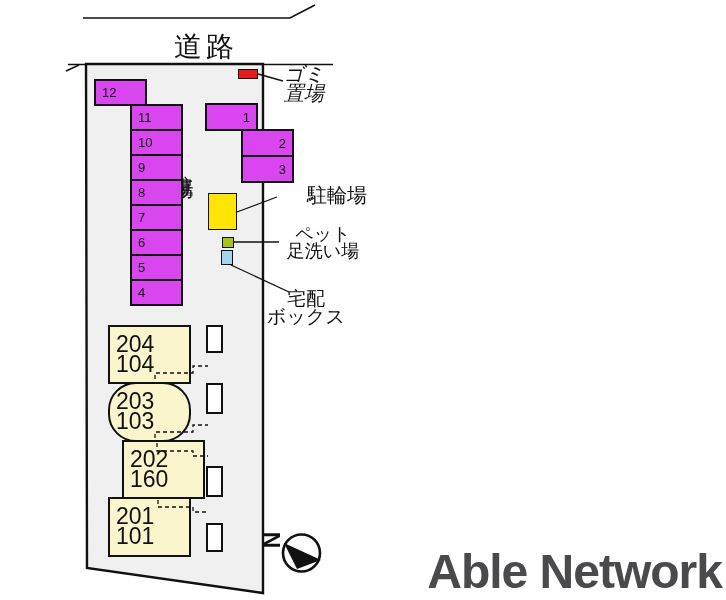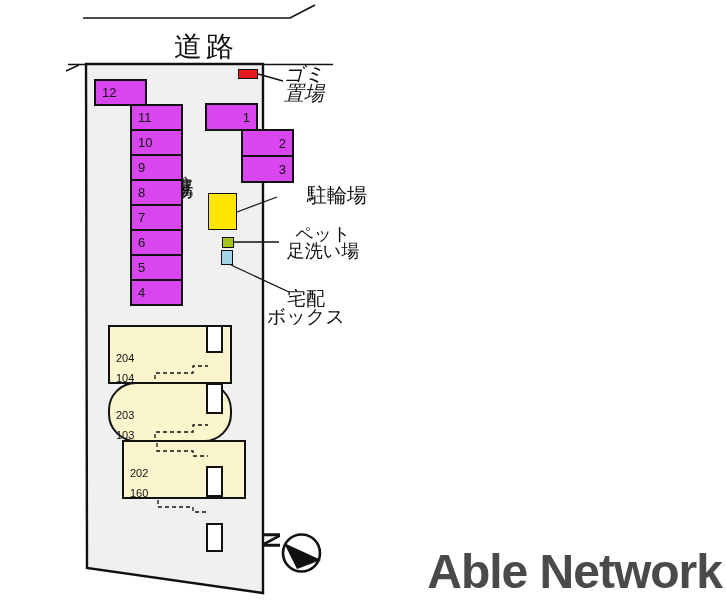--- a/index.html
+++ b/index.html
@@ -29,22 +29,22 @@
   .m-bicycle{left:208px; top:193px; width:29px; height:37px; background:var(--bicycle-yellow);}
   .m-pet{left:222px; top:237px; width:12px; height:11px; background:var(--pet-green);}
   .m-delivery{left:221px; top:250px; width:12px; height:15px; background:var(--delivery-blue);}
 
   .callout{position:absolute; text-align:center; line-height:19px; font-size:20px; white-space:nowrap;}
   .c-garbage{left:276px; top:65px; width:56px;font-style:italic;}
   .c-bicycle{left:279px; top:186px; font-size:20px;margin-left:28px;}
   .c-pet{left:283px; top:226px; width:80px; font-size:18px; line-height:17px;}
   .c-delivery{left:265px; top:290px; width:82px; font-size:19px; line-height:18px;}
 
-  .unit{position:absolute; left:108px; width:124px; background:var(--building-fill);
-        border:2px solid var(--line-color); padding:21px 0 0 6px; font-size:11px; line-height:20px;}
+  .unit{position:absolute; left:108px; width:83px; background:var(--building-fill);
+        border:2px solid var(--line-color); padding:7px 0 0 6px; font-size:23px; line-height:20px;}
   .u1{top:325px; height:59px;} .u2{top:382px; height:60px;border-radius:28px;}
   .u3{top:440px; height:59px;margin-left:14px;} .u4{top:497px; height:60px;}
   .unit .num{display:block;}
   .porch{position:absolute; left:206px; width:17px; background:#fff; border:2px solid var(--line-color);}
   .p1{top:325px; height:28px;} .p2{top:383px; height:31px;}
   .p3{top:466px; height:31px;} .p4{top:523px; height:29px;}
 
   .north-letter{left:258px; top:528px; width:26px; height:24px; font-size:23px; font-weight:bold;
                 text-align:center; transform:rotate(-90deg);}
   .brand{right:4px; bottom:1px; font-size:48px; font-weight:bold; color:var(--brand-gray);
@@ -131,20 +131,24 @@
     <span class="num">104</span>
   </div>
   <div class="unit u2">
     <span class="num">203</span>
     <span class="num">103</span>
   </div>
   <div class="unit u3">
     <span class="num">202</span>
     <span class="num">160</span>
   </div>
+  <div class="unit u4">
+    <span class="num">201</span>
+    <span class="num">101</span>
+  </div>
   <div class="porch p1"></div>
   <div class="porch p2"></div>
   <div class="porch p3"></div>
   <div class="porch p4"></div>
 
   <svg class="layer" width="726" height="600">
     <line x1="258" y1="74" x2="283" y2="81" stroke="var(--line-color)" stroke-width="1.3"></line>
     <line x1="237" y1="212" x2="277" y2="197" stroke="var(--line-color)" stroke-width="1.3"></line>
     <line x1="234" y1="242" x2="279" y2="242" stroke="var(--line-color)" stroke-width="1.3"></line>
     <line x1="231" y1="265" x2="289" y2="292" stroke="var(--line-color)" stroke-width="1.3"></line>

